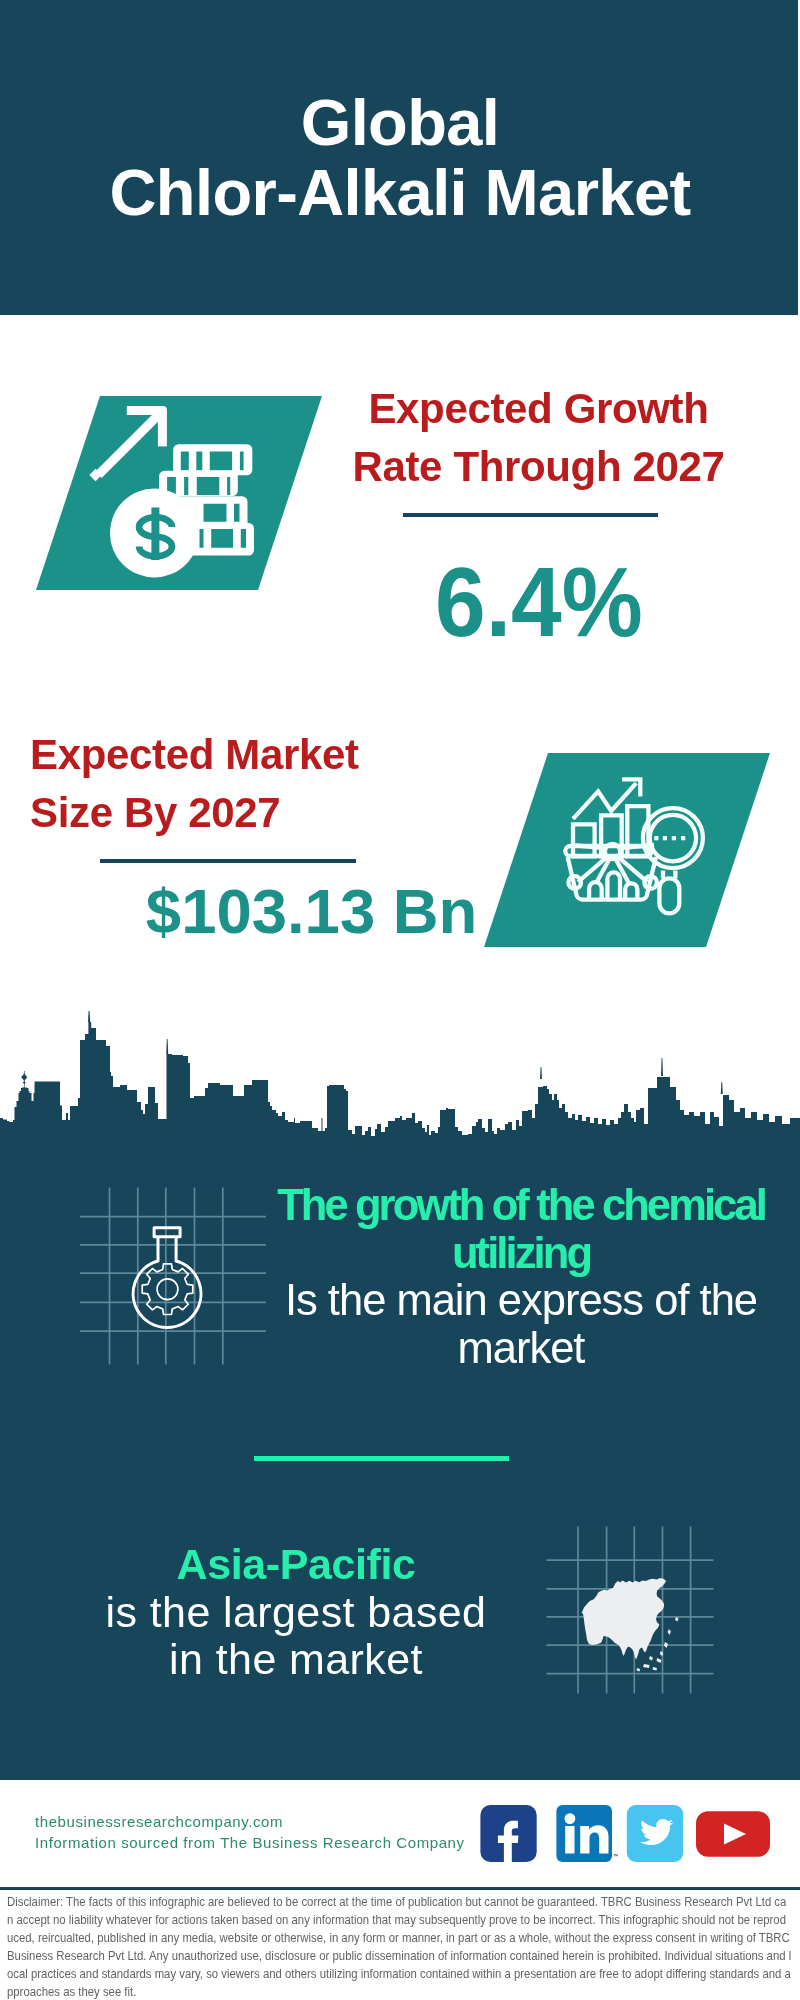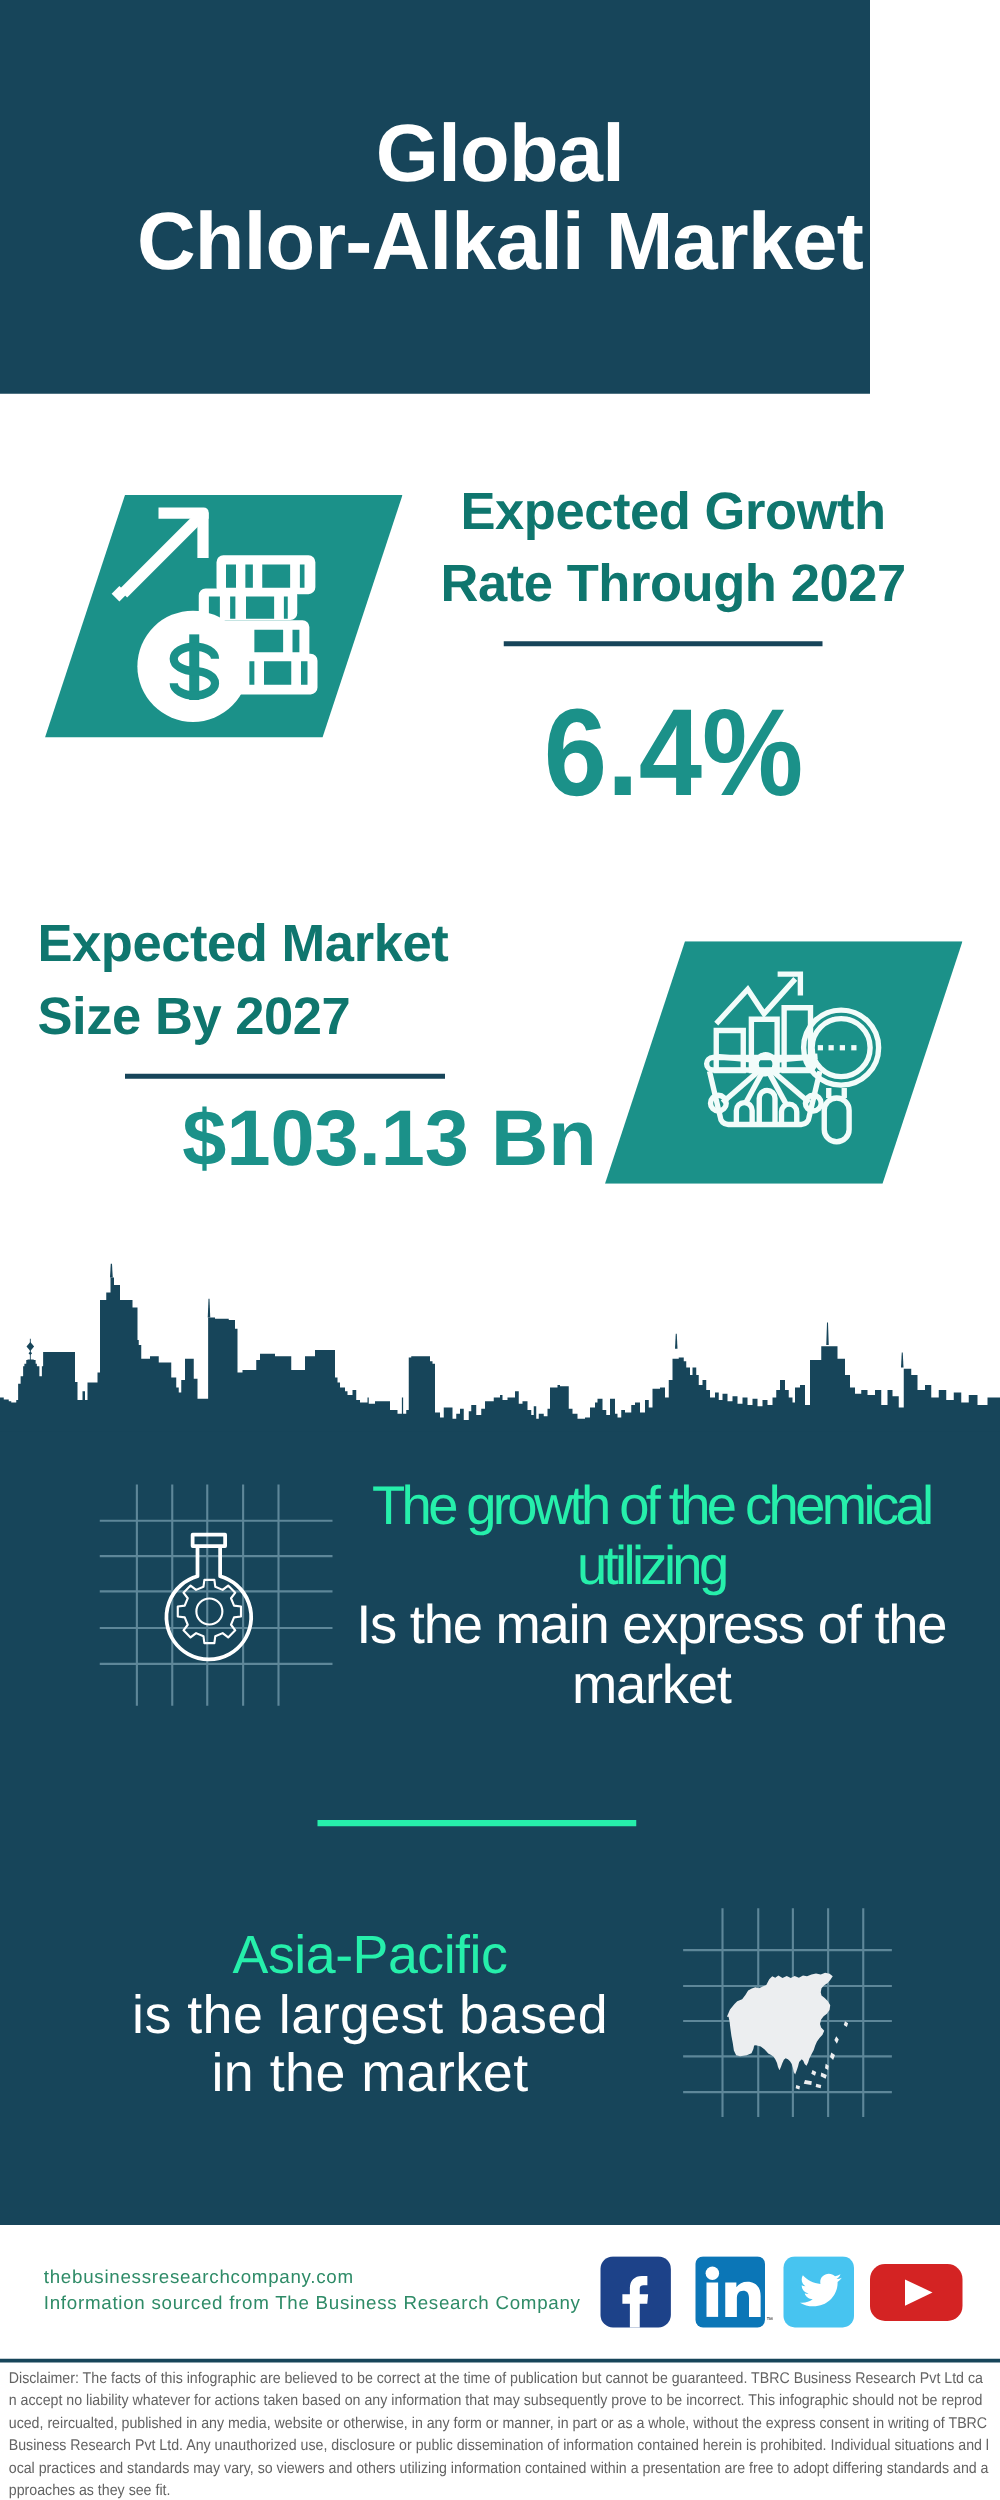--- a/index.html
+++ b/index.html
@@ -1,25 +1,25 @@
 <!DOCTYPE html>
 <html><head>
 <meta charset="utf-8">
 <style>
   * { margin:0; padding:0; box-sizing:border-box; }
   html,body { width:800px; height:2000px; }
   body { font-family:"Liberation Sans", sans-serif; background:#fff; overflow:hidden; }
   .page { position:relative; width:800px; height:2000px; background:#fff; }
   .dark { background:#17455a; }
 
-  .header { position:absolute; left:0; top:0; width:696px; height:315px; }
+  .header { position:absolute; left:0; top:0; width:798px; height:315px; }
   .header h1 { position:absolute; left:0; top:88px; width:800px; text-align:center; color:#fff;
     font-size:65px; font-weight:bold; line-height:69.5px; letter-spacing:-0.6px; }
 
-  .lbl { color:#0f766e; font-weight:bold; font-size:42px; line-height:57.5px; letter-spacing:-0.35px; }
+  .lbl { color:#b91c1c; font-weight:bold; font-size:42px; line-height:57.5px; letter-spacing:-0.35px; }
   .big { color:#1b9189; font-weight:700; line-height:1; display:block; }
 
   .s1-icon { position:absolute; left:36px; top:396px; }
   .s1-txt  { position:absolute; left:318px; top:380px; width:441px; text-align:center; }
   .s1-rule { position:absolute; left:403px; top:513px; width:255px; height:4px; background:#17455a; }
   .s1-big  { position:absolute; left:318px; top:545px; width:441px; text-align:center;
              font-size:99px; }
   .s1-big .big { display:inline-block; transform:scaleX(0.92); transform-origin:center; }
 
   .s2-icon { position:absolute; left:484px; top:753px; }
@@ -28,21 +28,21 @@
   .s2-big  { position:absolute; left:35px; top:875px; width:441px; text-align:right;
              font-size:63px; }
   .s2-big .big { display:inline-block; transform:scaleX(1.007); transform-origin:center; }
 
   .skyline { position:absolute; left:0; top:1005px; width:800px; height:140px; display:block; }
   .darkband { position:absolute; left:0; top:1140px; width:800px; height:660px; background:#17455a; }
 
   .s3-icon { position:absolute; left:78px; top:1186px; }
   .s3-txt  { position:absolute; left:256px; top:1182px; width:530px; text-align:center;
     font-size:43.5px; line-height:47.7px; color:#fff; letter-spacing:-1.0px; white-space:nowrap; }
-  .hl { color:#26efab; font-weight:normal; letter-spacing:-2.9px;margin-top:48px; }
+  .hl { color:#26efab; font-weight:bold; letter-spacing:-2.9px;margin-top:48px; }
   .s4-txt .hl { letter-spacing:-0.4px; }
   .s3-sep { position:absolute; left:254px; top:1456px; width:255px; height:5px; background:#26efab; }
 
   .s4-icon { position:absolute; left:545px; top:1525px; }
   .s4-txt  { position:absolute; left:31px; top:1541px; width:530px; text-align:center;
     font-size:43px; line-height:47.7px; color:#fff; letter-spacing:0.4px; white-space:nowrap; }
 
   .footer { position:absolute; left:0; top:1780px; width:800px; height:220px; background:#fff; }
   .footer > * { position:absolute; }
   .foot-src { left:35px; top:31px; color:#2e8b67; font-size:15px; line-height:21px; white-space:nowrap; letter-spacing:0.58px; }

